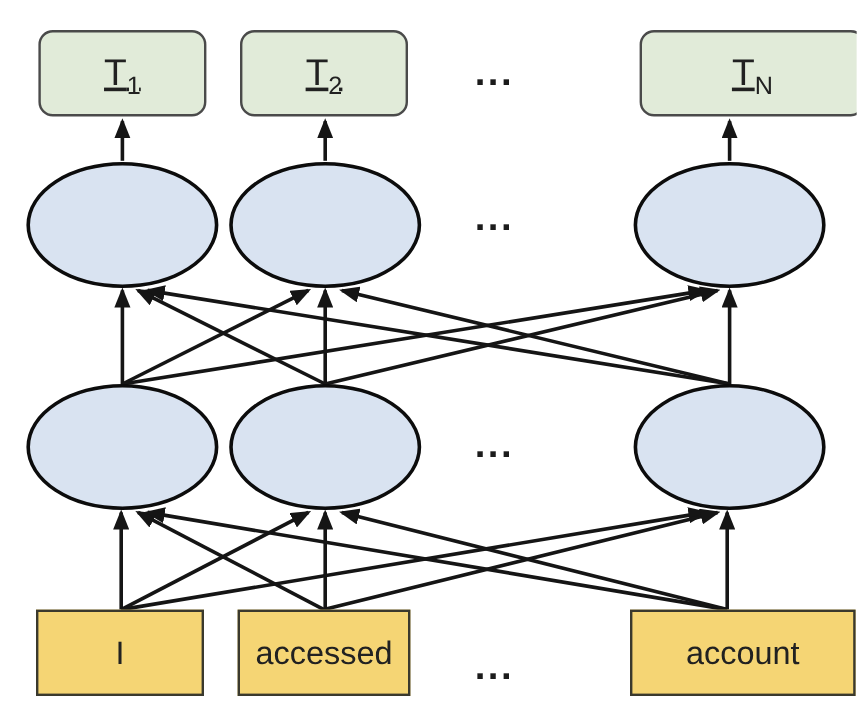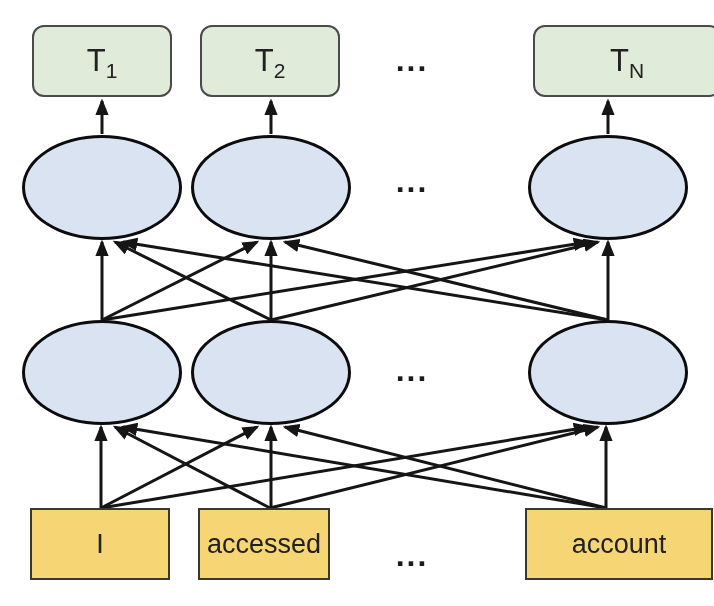--- a/index.html
+++ b/index.html
@@ -16,20 +16,21 @@
   .out-box {
     position: absolute;
     top: 25px; height: 72px;
     box-sizing: border-box;
     background: var(--output-fill, #e1ebd9);
     border: 2px solid var(--output-border, #4a4a4a);
     border-radius: 12px;
     display: flex; align-items: center; justify-content: center;
     color: var(--label, #212121);
     font-size: 31px;
+    text-decoration: underline;
   }
   .out-box sub { font-size: 21px; line-height: 0; }
 
   .ellipse {
     position: absolute;
     width: 160px; height: 105px;
     box-sizing: border-box;
     background: var(--hidden-fill, #d9e3f1);
     border: 3px solid var(--hidden-border, #0c0c0c);
     border-radius: 50%;
@@ -115,17 +116,17 @@
   <div class="ellipse row1 col2"></div>
   <div class="ellipse row1 col3"></div>
   <div class="dots" style="top:163px;">...</div>
 
   <div class="ellipse row2 col1"></div>
   <div class="ellipse row2 col2"></div>
   <div class="ellipse row2 col3"></div>
   <div class="dots" style="top:352px;">...</div>
 
   <div class="in-box" style="left:30px; width:140px;">I</div>
-  <div class="in-box" style="left:198px; width:132px;">accessed</div>
+  <div class="in-box" style="left:198px; width:144px;">accessed</div>
   <div class="in-box" style="left:525px; width:188px;">account</div>
   <div class="dots" style="top:537px;">...</div>
 
 </div>
 
 </body></html>

